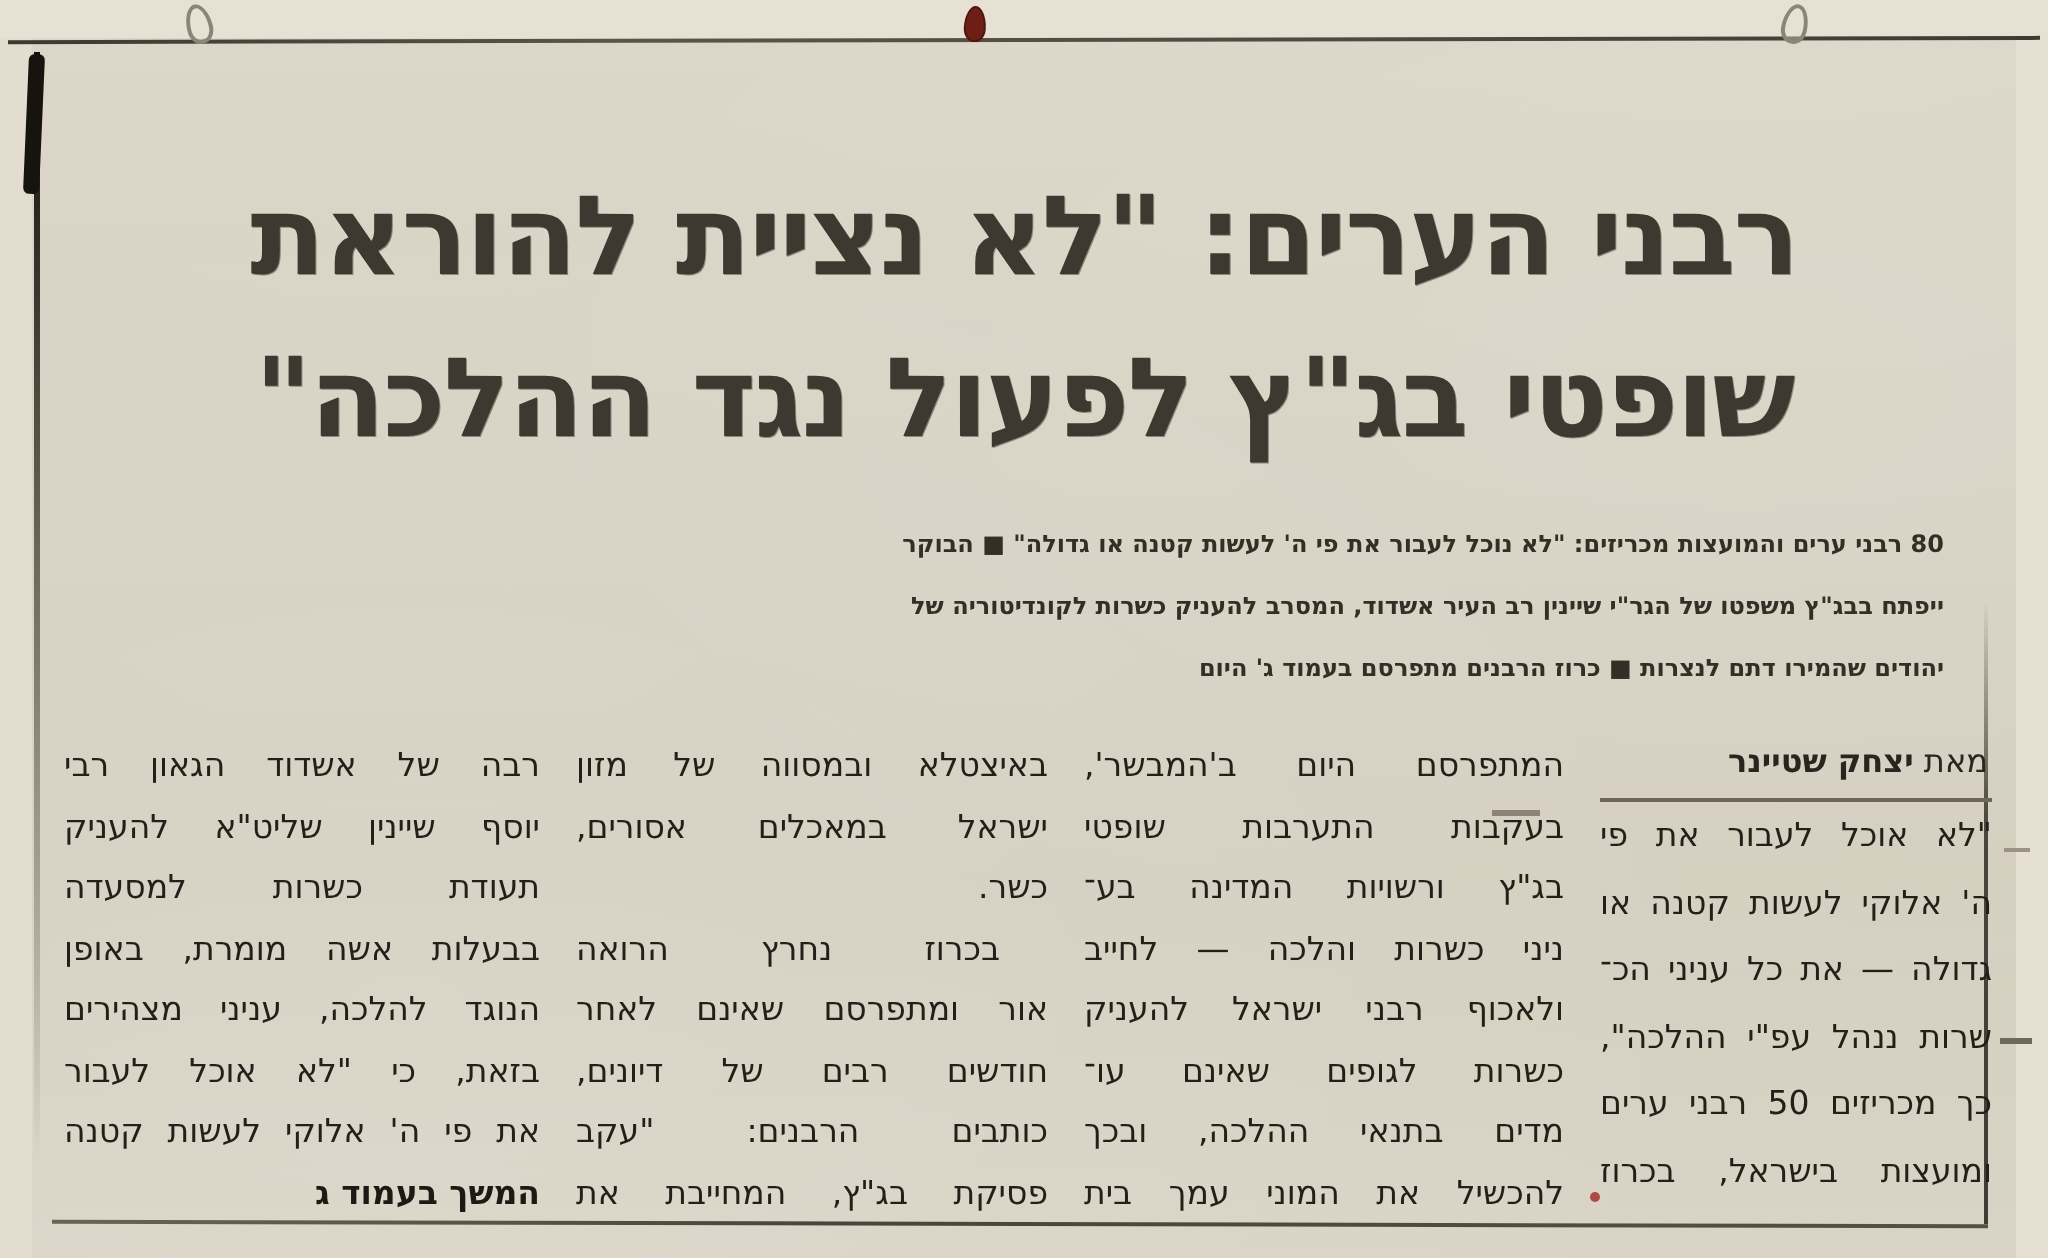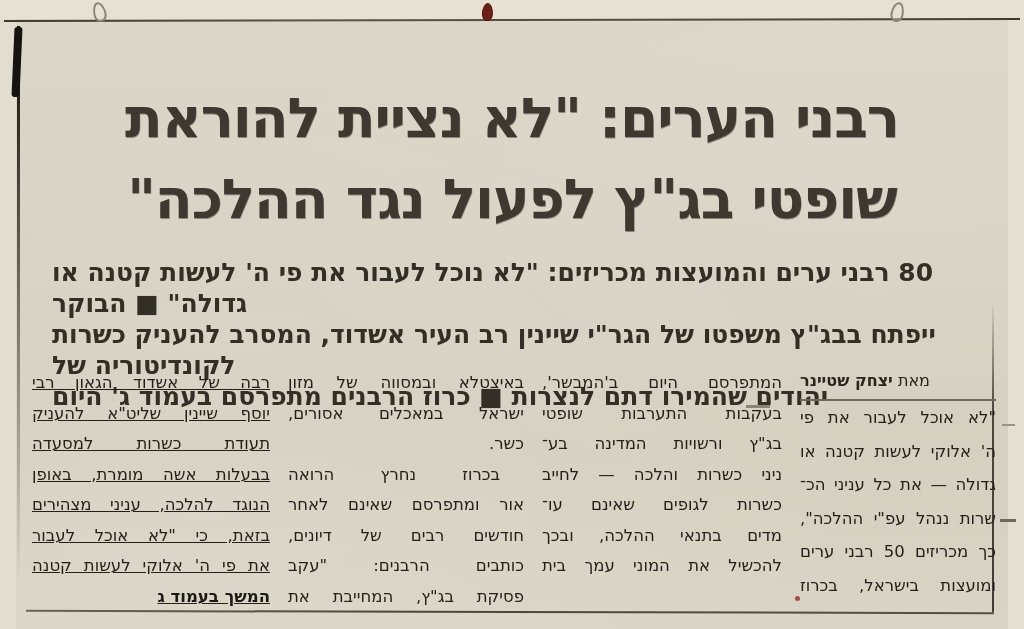--- a/index.html
+++ b/index.html
@@ -42,36 +42,36 @@
   .headline{
     position:absolute;top:78px;left:10px;right:10px;margin:0;
     direction:rtl;text-align:center;color:#3e3830;
     font-size:55px;font-weight:bold;line-height:81px;letter-spacing:-1px;
     text-shadow:0.5px 0.5px 0 rgba(62,56,48,0.5);
   }
   .headline span{display:block;}
   
   .subhead{
     position:absolute;top:257px;left:52px;right:52px;
-    direction:rtl;text-align:left;color:#332e26;
-    font-size:25px;font-weight:bold;line-height:31px;
+    direction:rtl;text-align:right;color:#332e26;
+    font-size:12px;font-weight:bold;line-height:31px;
   }
   
   .body-cols{
     position:absolute;top:368px;left:28px;right:28px;height:244px;
     display:flex;flex-direction:row;direction:rtl;gap:18px;
     color:#241f19;
   }
   .col{direction:rtl;}
   .col1{width:196px;}
   .col2{width:240px;}
   .col3{width:236px;}
-  .col4{width:238px;text-decoration:underline;}
+  .col4{width:238px;}
   .byline{
-    font-size:16px;text-align:left;color:#2a251f;
+    font-size:16px;text-align:right;color:#2a251f;
     padding:3px 2px 9px 0;border-bottom:2px solid #6e6758;
   }
   .byline-name{font-weight:bold;}
   .bl{
     font-size:16.5px;line-height:30.5px;height:30.5px;overflow:hidden;
     text-align:justify;text-align-last:justify;white-space:nowrap;
   }
   .col1 .bl{line-height:33.5px;height:33.5px;}
   .col1 .bl:first-of-type{margin-top:8px;}
   .endline{text-align-last:right;}
@@ -128,20 +128,21 @@
       <div class="bl">שרות ננהל עפ"י ההלכה",</div>
       <div class="bl">כך מכריזים 50 רבני ערים</div>
       <div class="bl">ומועצות בישראל, בכרוז</div>
     </div>
 
     <div class="col col2">
       <div class="bl">המתפרסם היום ב'המבשר',</div>
       <div class="bl">בעקבות התערבות שופטי</div>
       <div class="bl">בג"ץ ורשויות המדינה בע־</div>
       <div class="bl">ניני כשרות והלכה — לחייב</div>
+      <div class="bl">ולאכוף רבני ישראל להעניק</div>
       <div class="bl">כשרות לגופים שאינם עו־</div>
       <div class="bl">מדים בתנאי ההלכה, ובכך</div>
       <div class="bl">להכשיל את המוני עמך בית</div>
     </div>
 
     <div class="col col3">
       <div class="bl">באיצטלא ובמסווה של מזון</div>
       <div class="bl">ישראל במאכלים אסורים,</div>
       <div class="bl endline">כשר.</div>
       <div class="bl indent">בכרוז נחרץ הרואה</div>

